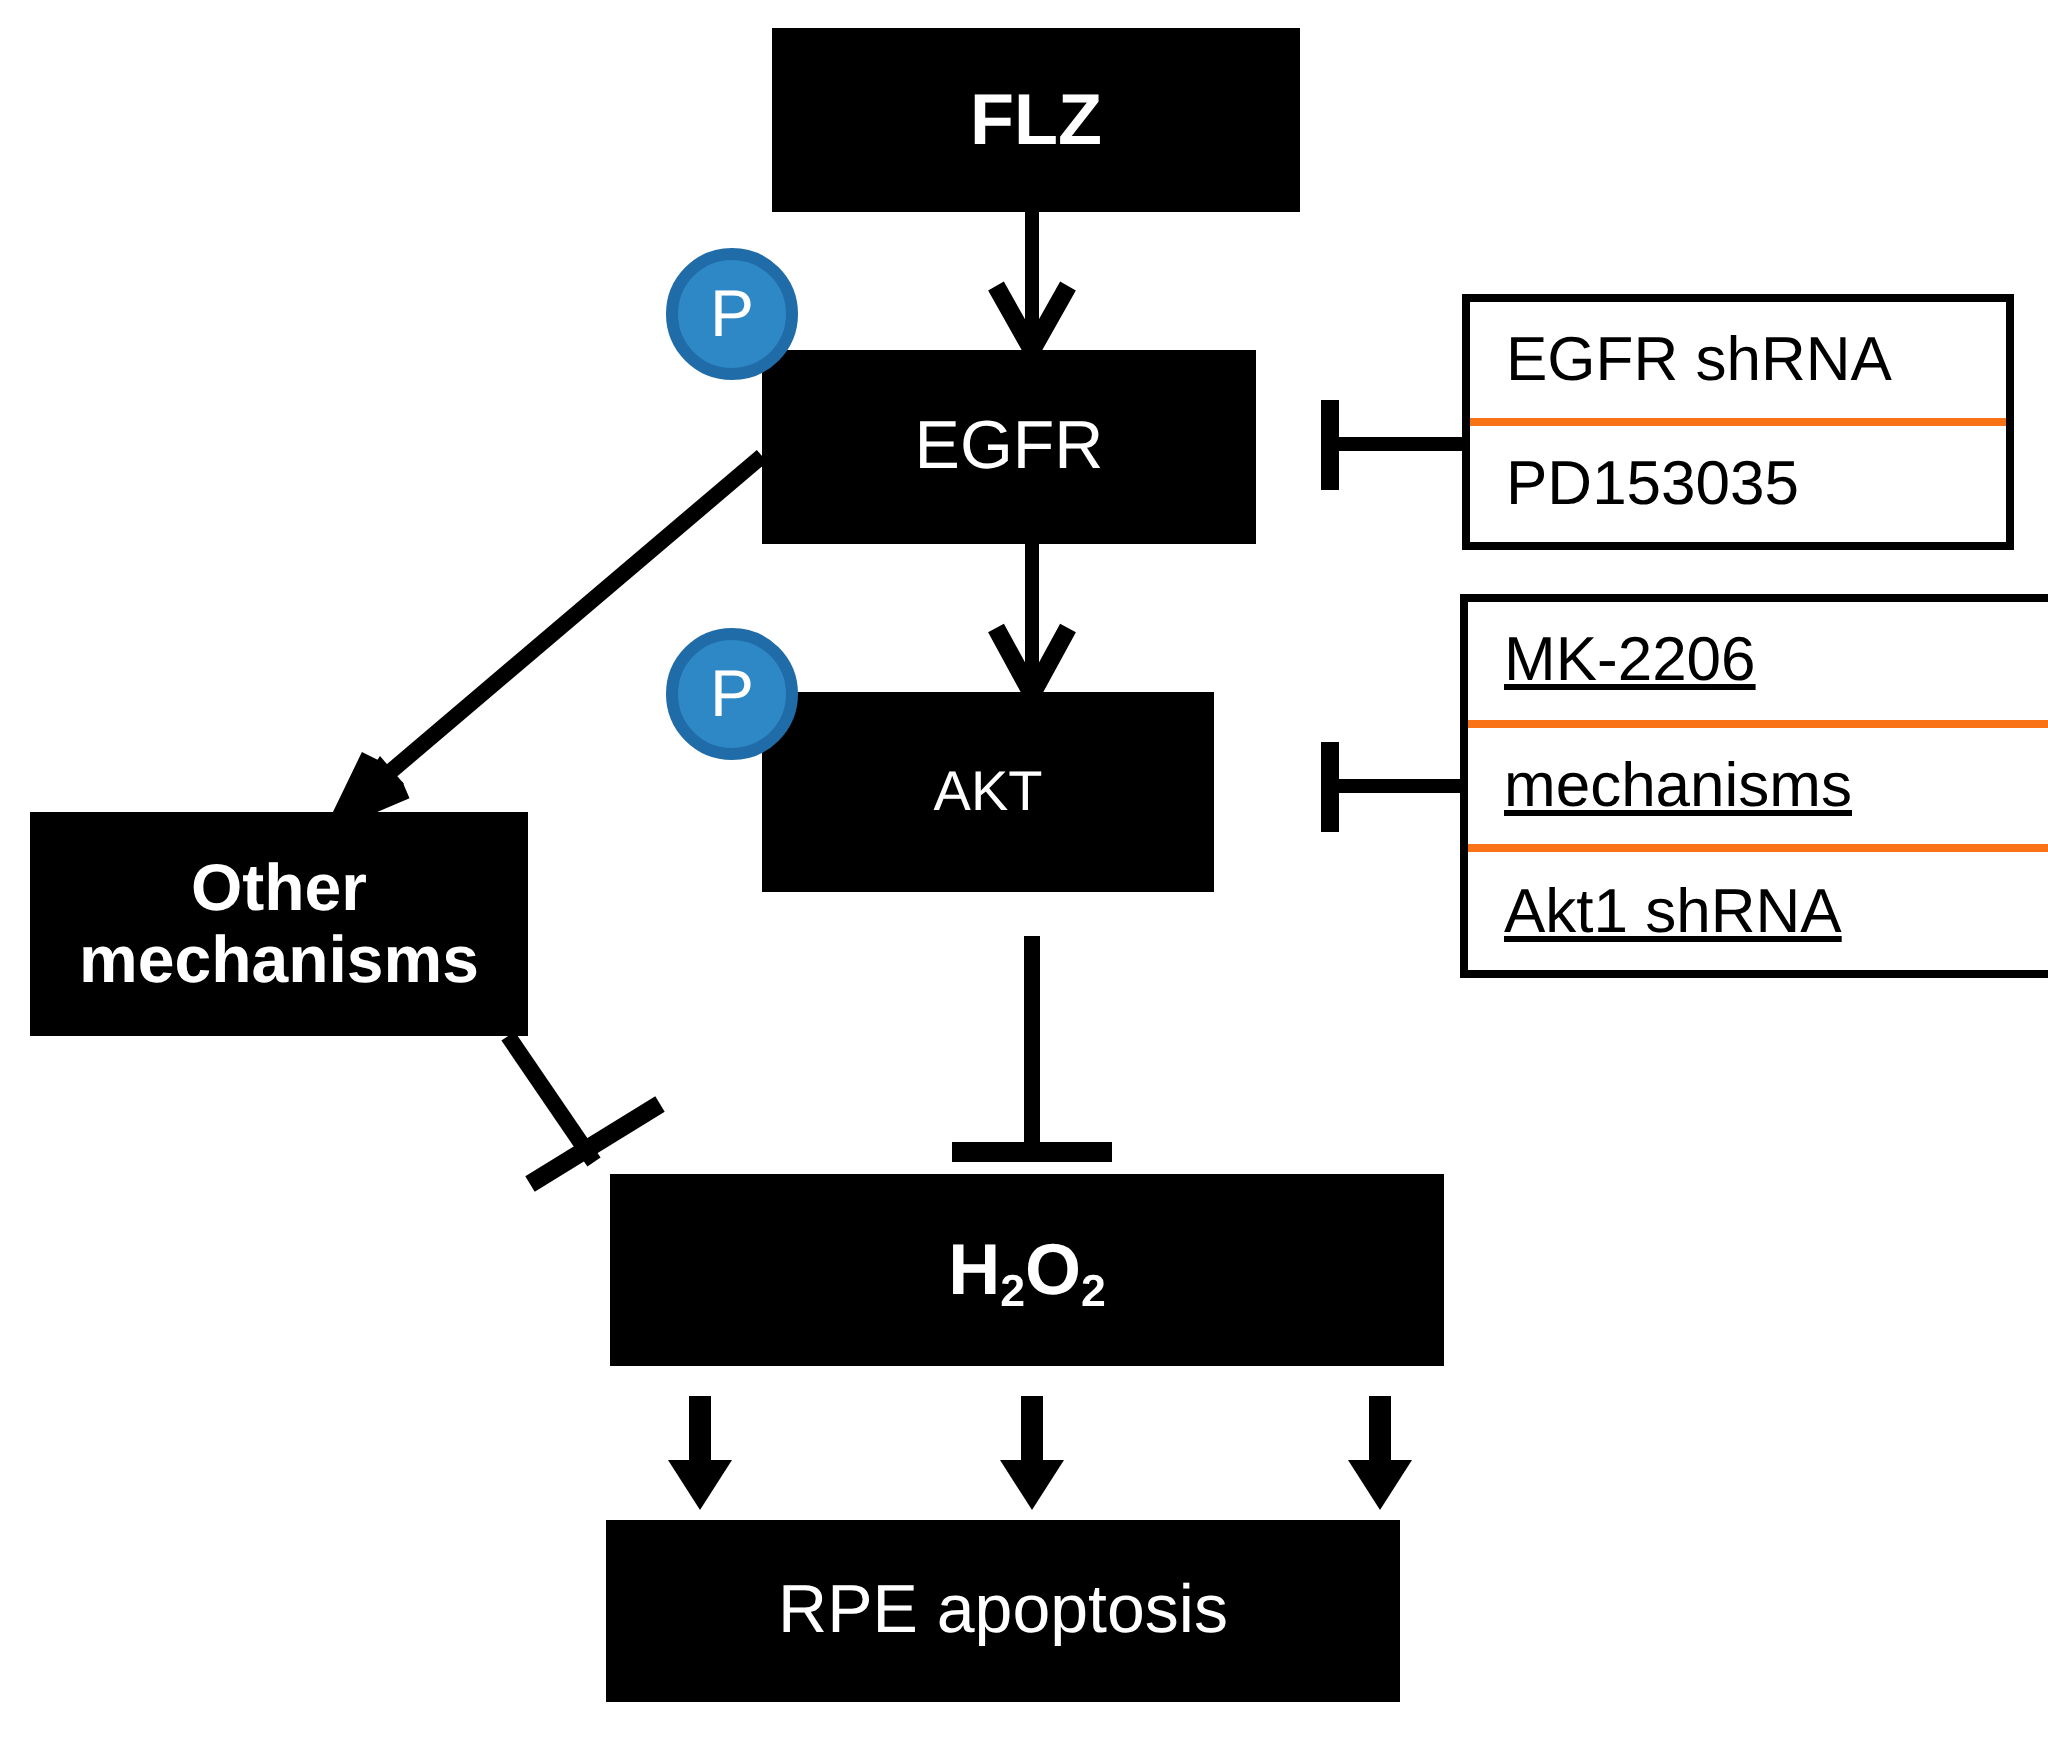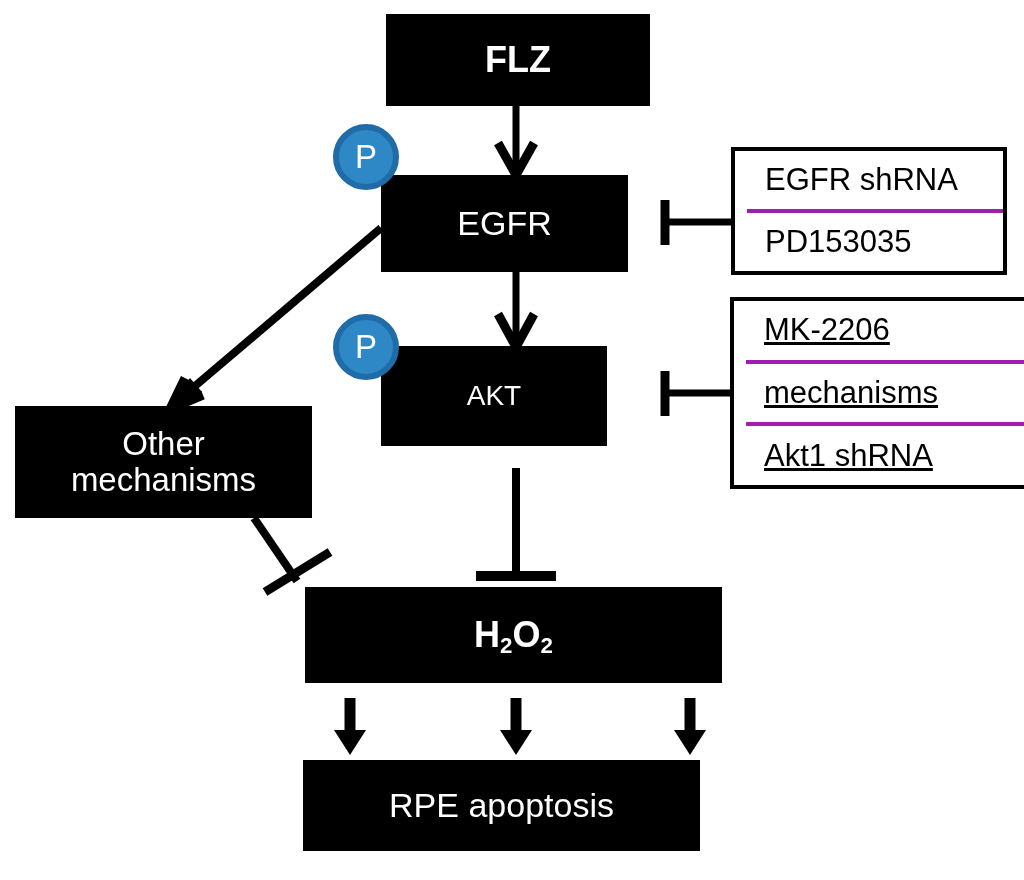--- a/index.html
+++ b/index.html
@@ -47,24 +47,23 @@
     z-index: 3;
   }
   .drug-row {
     flex: 1 1 0;
     display: flex;
     align-items: center;
     box-sizing: border-box;
     background: #ffffff;
     color: #000000;
     padding-left: 18px;
-    margin-left: 12px;
   }
   .drug-row + .drug-row {
-    border-top: 4px solid #a21caf;
+    border-top: 4px solid #f97316;
   }
   .drug-row span {
     display: block;
     white-space: nowrap;
   }
 
   .p-badge {
     position: absolute;
     border-radius: 50%;
     box-sizing: border-box;
@@ -153,21 +152,21 @@
   </div>
 
   <div class="node" style="left:381px; top:175px; width:247px; height:97px; font-size:34px;">
     <span class="node-label">EGFR</span>
   </div>
 
   <div class="node" style="left:381px; top:346px; width:226px; height:100px; font-size:28px;">
     <span class="node-label">AKT</span>
   </div>
 
-  <div class="node" style="left:15px; top:406px; width:297px; height:112px; font-size:33px;">
+  <div class="node" style="left:15px; top:406px; width:249px; height:112px; font-size:33px;font-weight:bold;">
     <span class="node-label">
       <span>Other</span><br>
       <span>mechanisms</span>
     </span>
   </div>
 
   <div class="node" style="left:305px; top:587px; width:417px; height:96px; font-size:36px;font-weight:bold;">
     <span class="node-label"><span>H</span><sub>2</sub><span>O</span><sub>2</sub></span>
   </div>
 

